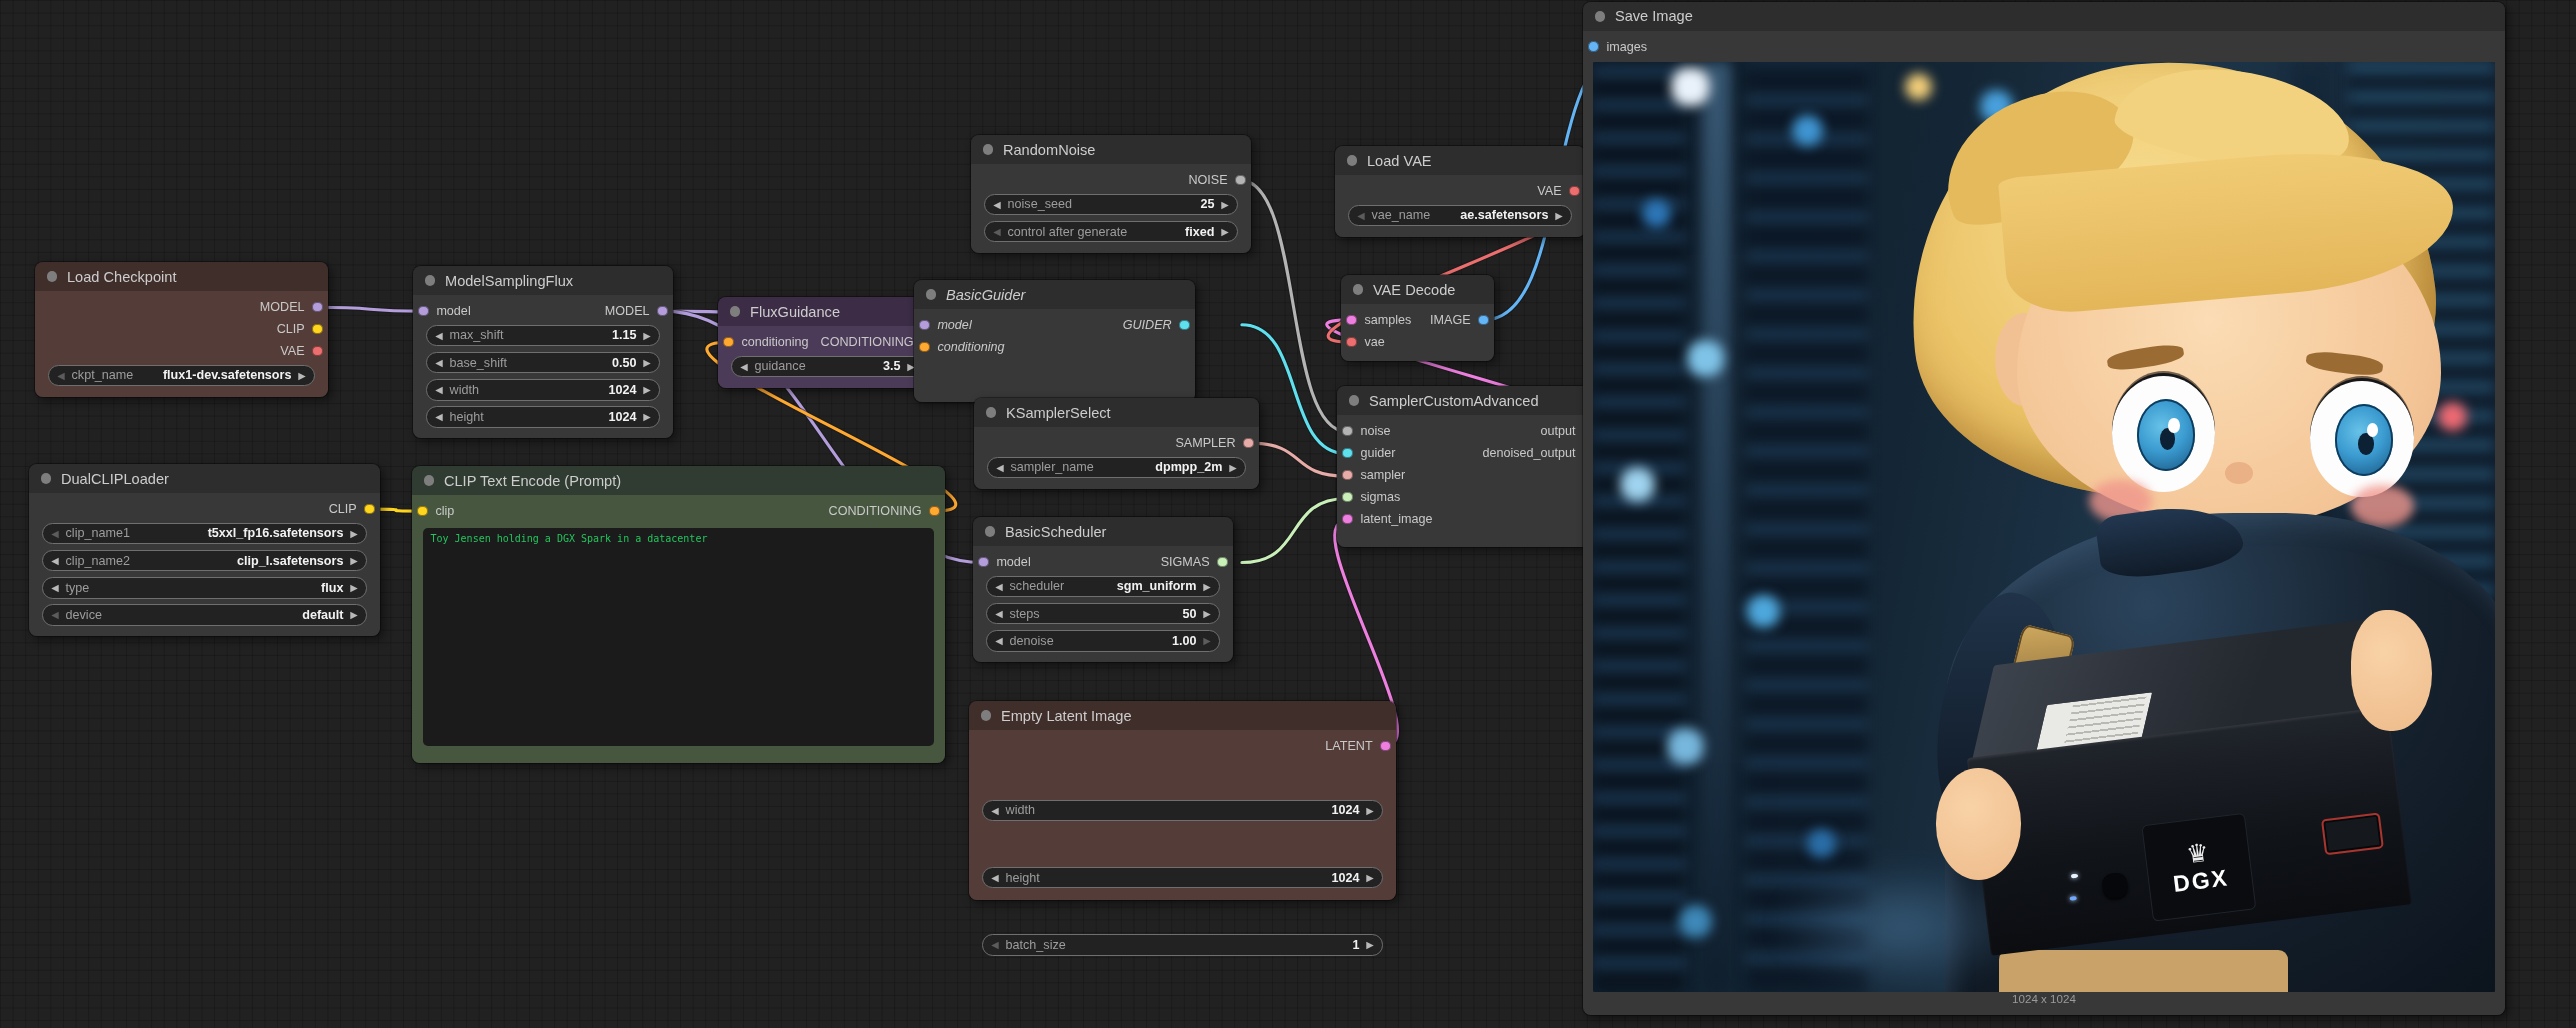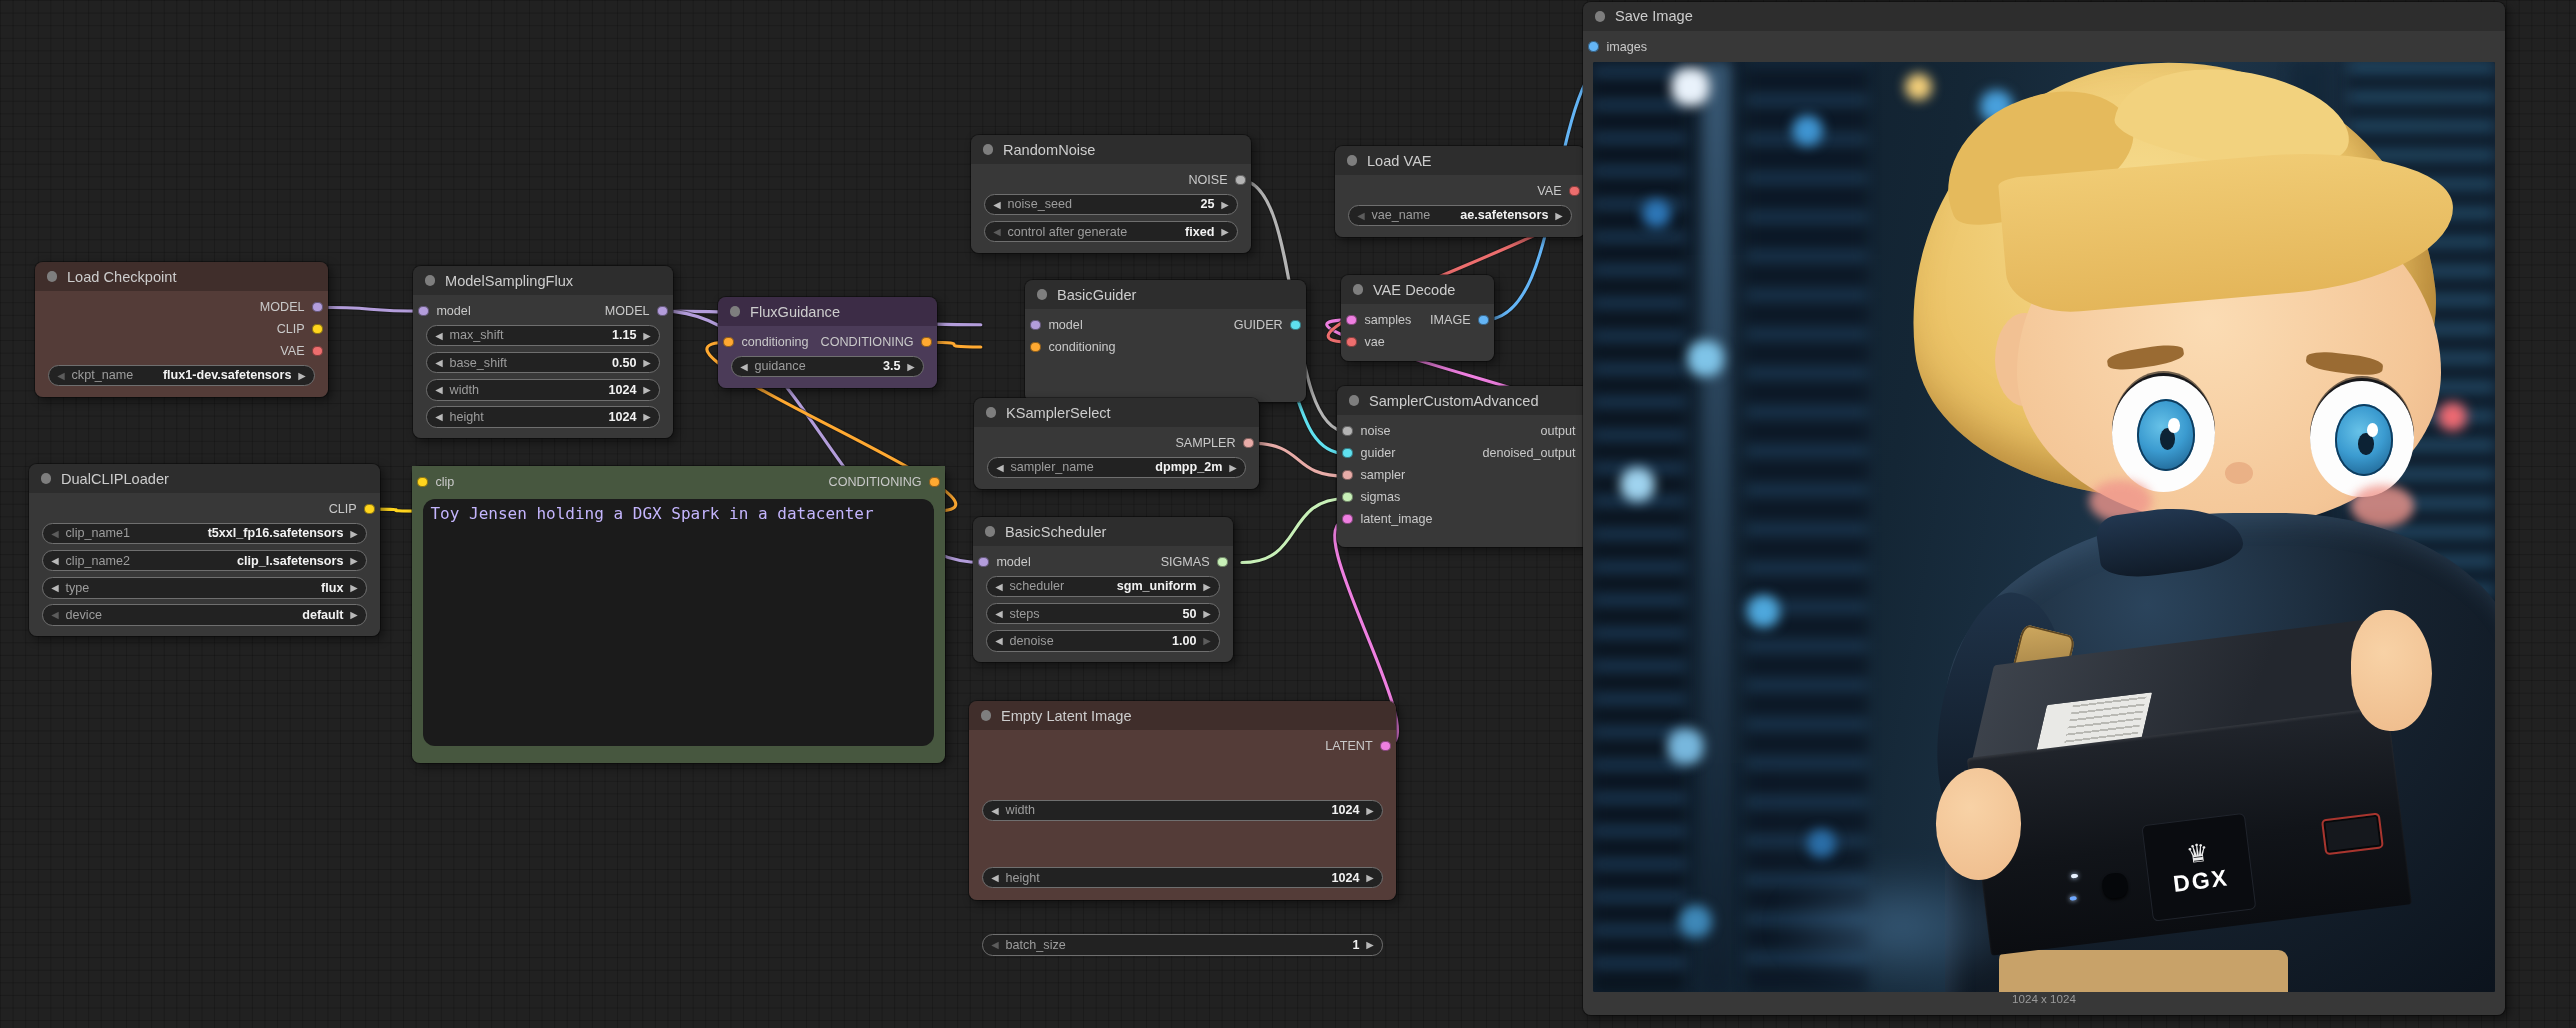--- a/index.html
+++ b/index.html
@@ -21,22 +21,22 @@
   .slot-row{height:22px;flex:0 0 22px;display:flex;align-items:center;position:relative;}
   .slot-in{display:flex;align-items:center;gap:7.8px;margin-left:4.9px;color:#c9c9c9;}
   .slot-out{display:flex;align-items:center;gap:7.8px;margin-right:4.9px;margin-left:auto;color:#c9c9c9;}
   .port{width:10.7px;height:10.7px;border-radius:50%;box-shadow:inset 0 0 0 1px rgba(0,0,0,.45);flex:0 0 10.7px;}
   .widget{height:19.4px;flex:0 0 19.4px;background:#222;border:1px solid #6f6f6f;border-radius:10.7px;
           margin:2.9px 12.6px;display:flex;align-items:center;padding:0 8.7px;gap:6.8px;}
   .w-label{color:#9d9d9d;white-space:nowrap;}
   .w-value{margin-left:auto;color:#f2f2f2;font-weight:700;white-space:nowrap;}
   .arrow{color:#b9b9b9;font-size:9.7px;line-height:1;}
   .arrow.dim{color:#5c5c5c;}
-  .prompt-box{background:#1b1b1b;border-radius:12px;margin:5.8px 10.7px 9.7px;padding:5.8px 7.8px;flex:1;
-        font-family:"DejaVu Sans Mono",monospace;font-size:16px;color:#c4b5fd;white-space:pre-wrap;text-align:left;}
+  .prompt-box{background:#1b1b1b;border-radius:5px;margin:5.8px 10.7px 9.7px;padding:5.8px 7.8px;flex:1;
+        font-family:"DejaVu Sans Mono",monospace;font-size:10px;color:#22c55e;white-space:pre-wrap;text-align:left;}
   .preview-wrap{margin:3.9px 9.7px 0;flex:1;display:flex;flex-direction:column;min-height:0;}
   .preview{flex:1;border-radius:1.9px;overflow:hidden;position:relative;background:#0d1722;}
   .caption{height:15.5px;flex:0 0 15.5px;text-align:center;color:#9a9a9a;font-size:11.6px;line-height:14.6px;}
 
   
   .scene{position:absolute;inset:0;background:linear-gradient(100deg,#0e1b29 0%,#142635 35%,#1d3448 58%,#0c1724 100%);}
   .scene *{position:absolute;}
   .rack{top:0;height:100%;filter:blur(6.8px);opacity:.95;}
   .rk1{left:0;width:92px;background:repeating-linear-gradient(0deg,#0a141f 0 25px,#23486a 25px 33px);}
   .rk2{left:109px;width:29px;background:linear-gradient(180deg,#3a5b77,#101f2e);}
@@ -276,20 +276,24 @@
           </div>
           <div class="widget">
             <span class="arrow">◀</span>
             <span class="w-label">guidance</span>
             <span class="w-value">3.5</span>
             <span class="arrow">▶</span>
           </div>
         </div>
   </div>
       <div class="node" style="left: 412px; top: 466px; width: 533px; height: 297px;">
+    <div class="node-header" style="background: rgb(48, 60, 49);">
+      <span class="title-dot"></span>
+      <span class="node-title">CLIP Text Encode (Prompt)</span>
+    </div>
     <div class="node-body" style="background: rgb(71, 87, 63);">
           <div class="slot-row">
             <div class="slot-in">
               <span class="port" style="background:#FFD51E"></span>
               <span>clip</span>
             </div>
             <div class="slot-out">
               <span>CONDITIONING</span>
               <span class="port" style="background:#FFA931"></span>
             </div>
@@ -316,21 +320,21 @@
             <span class="arrow">▶</span>
           </div>
           <div class="widget">
             <span class="arrow dim">◀</span>
             <span class="w-label">control after generate</span>
             <span class="w-value">fixed</span>
             <span class="arrow">▶</span>
           </div>
         </div>
   </div>
-      <div class="node" style="left: 1025px; top: 280px; width: 281px; height: 122px;">
+      <div class="node" style="left: 914px; top: 280px; width: 281px; height: 122px; font-style: italic;">
     <div class="node-header" style="background: rgb(45, 45, 45);">
       <span class="title-dot"></span>
       <span class="node-title">BasicGuider</span>
     </div>
     <div class="node-body" style="background: rgb(56, 56, 56);">
           <div class="slot-row">
             <div class="slot-in">
               <span class="port" style="background:#B39DDB"></span>
               <span>model</span>
             </div>

